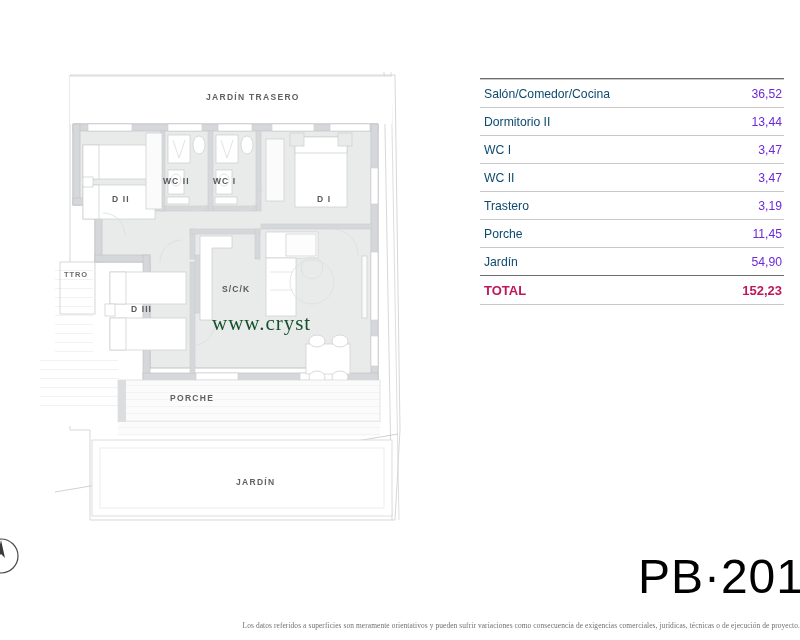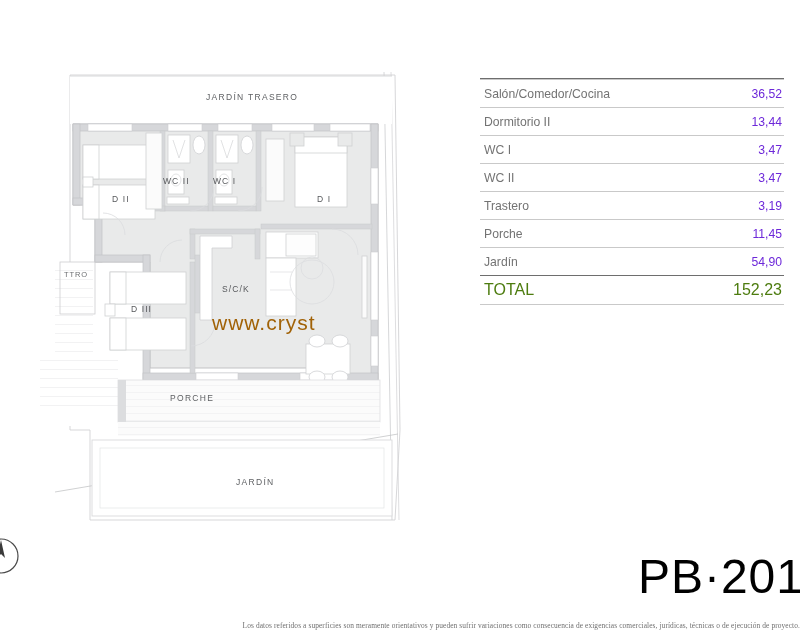--- a/index.html
+++ b/index.html
@@ -15,55 +15,56 @@
   #plan-wrap { position:absolute; left:0; top:0; width:460px; height:600px; }
   #plan-svg  { position:absolute; left:0; top:0; }
 
   .plan-label {
     position:absolute;
     font-family:"Liberation Sans", sans-serif;
     color:#5a5a5a;
     letter-spacing:.5px;
     white-space:nowrap;
     user-select:none;
+    font-weight:bold;
   }
   .lbl-area   { font-size:8.5px; letter-spacing:1.3px; color:#5f6164; }
   .lbl-room   { font-size:8.5px; letter-spacing:1.1px; color:#57595c; }
   .lbl-ttro   { font-size:7.5px; letter-spacing:.9px; color:#6b6d70; }
 
   .watermark {
     position:absolute;
     font-size:21px;
     letter-spacing:1px;
-    color:#a16207;
-    font-family:Liberation Sans, sans-serif;
+    color:#14532d;
+    font-family:Liberation Serif, serif;
     white-space:nowrap;
     user-select:none;
   }
 
   
   #table-wrap { position:absolute; left:480px; top:78px; width:304px; }
   .tbl-title {
     font-size:12.5px;
     color:#2d2d2d;
     letter-spacing:.6px;
     padding:0 0 10px 4px;
   }
   .tbl-row {
     display:flex;
     align-items:center;
     justify-content:space-between;
     height:28px;
     border-top:1px solid #c9c9c9;
     padding:0 2px 0 4px;
   }
-  .tbl-row .nm  { font-size:12.2px; color:#737373; }
+  .tbl-row .nm  { font-size:12.2px; color:#0c4a6e; }
   .tbl-row .vl  { font-size:12.2px; color:#6d28d9; }
   .tbl-row.total { border-top:1px solid #6e6e6e; border-bottom:1px solid #c9c9c9; height:30px; }
-  .tbl-row.total .nm, .tbl-row.total .vl { font-weight:normal; font-size:16px; color:#4d7c0f; }
+  .tbl-row.total .nm, .tbl-row.total .vl { font-weight:bold; font-size:13px; color:#be185d; }
   .tbl-head-rule { border-top:1px solid #6e6e6e; }
 
   
   #pb-title {
     position:absolute;
     right:-4px; bottom:36px;
     font-size:48px;
     font-family:"Liberation Sans", sans-serif;
     font-weight:300;
     letter-spacing:1px;

